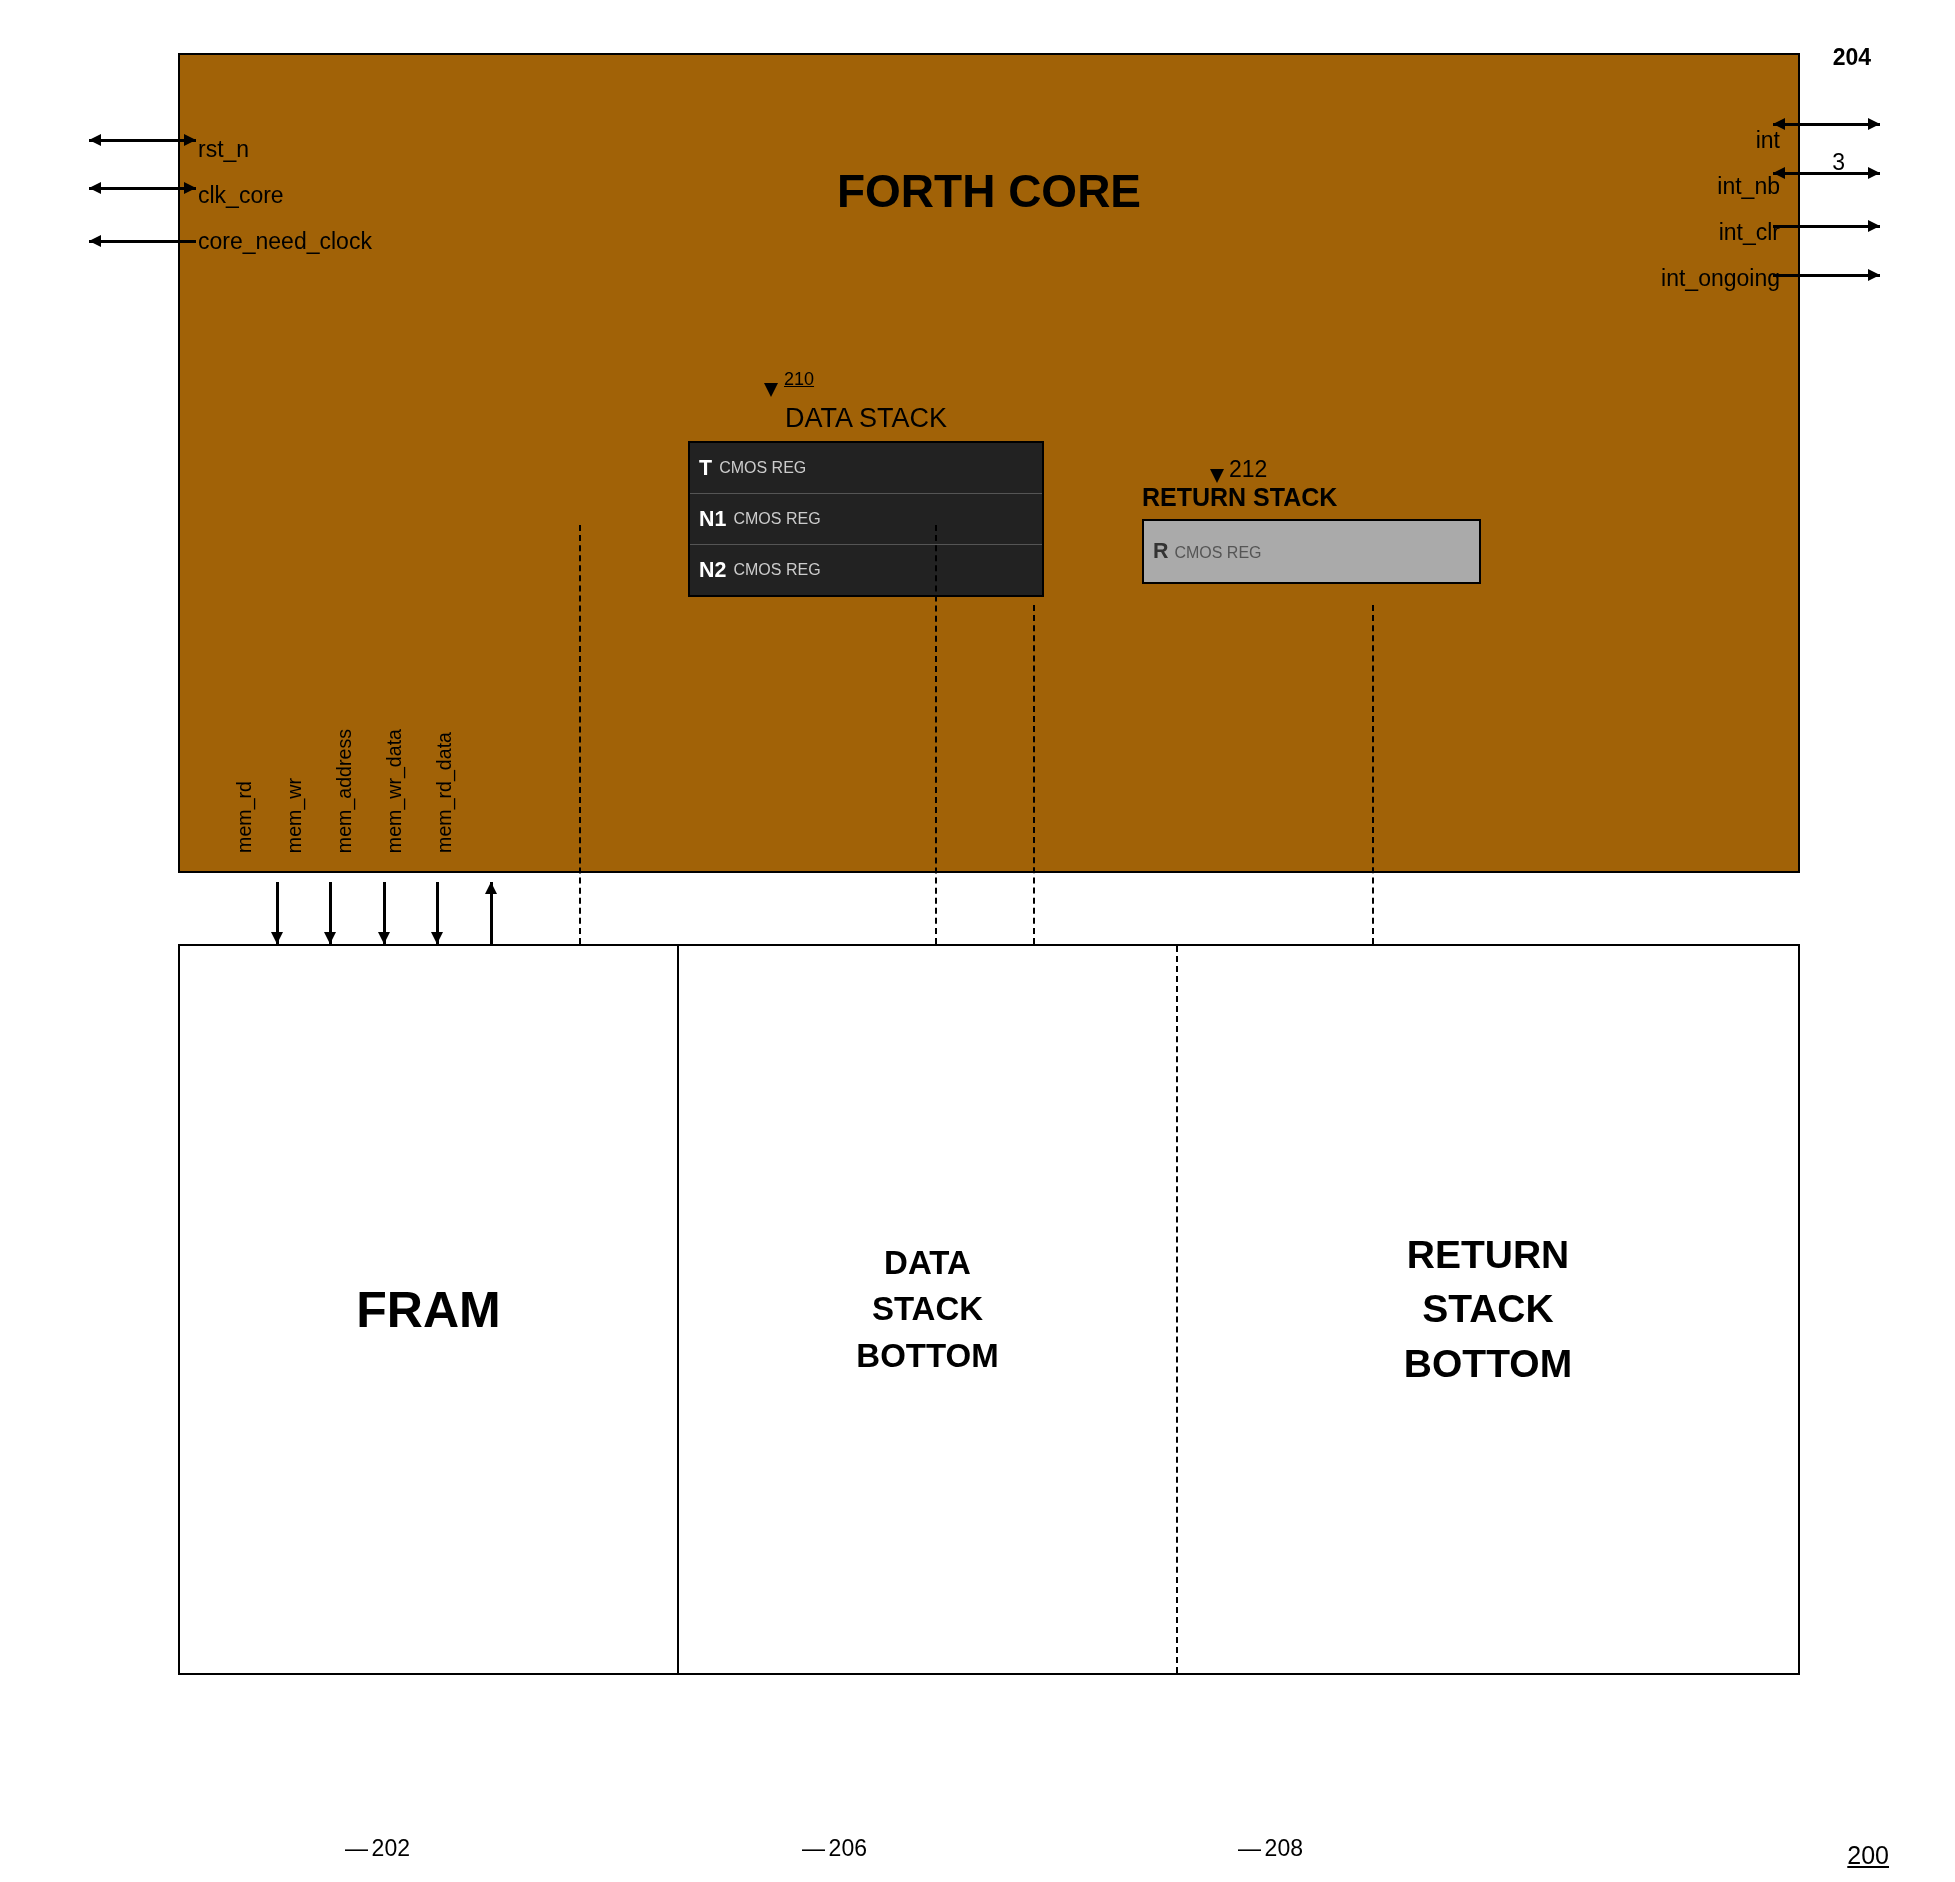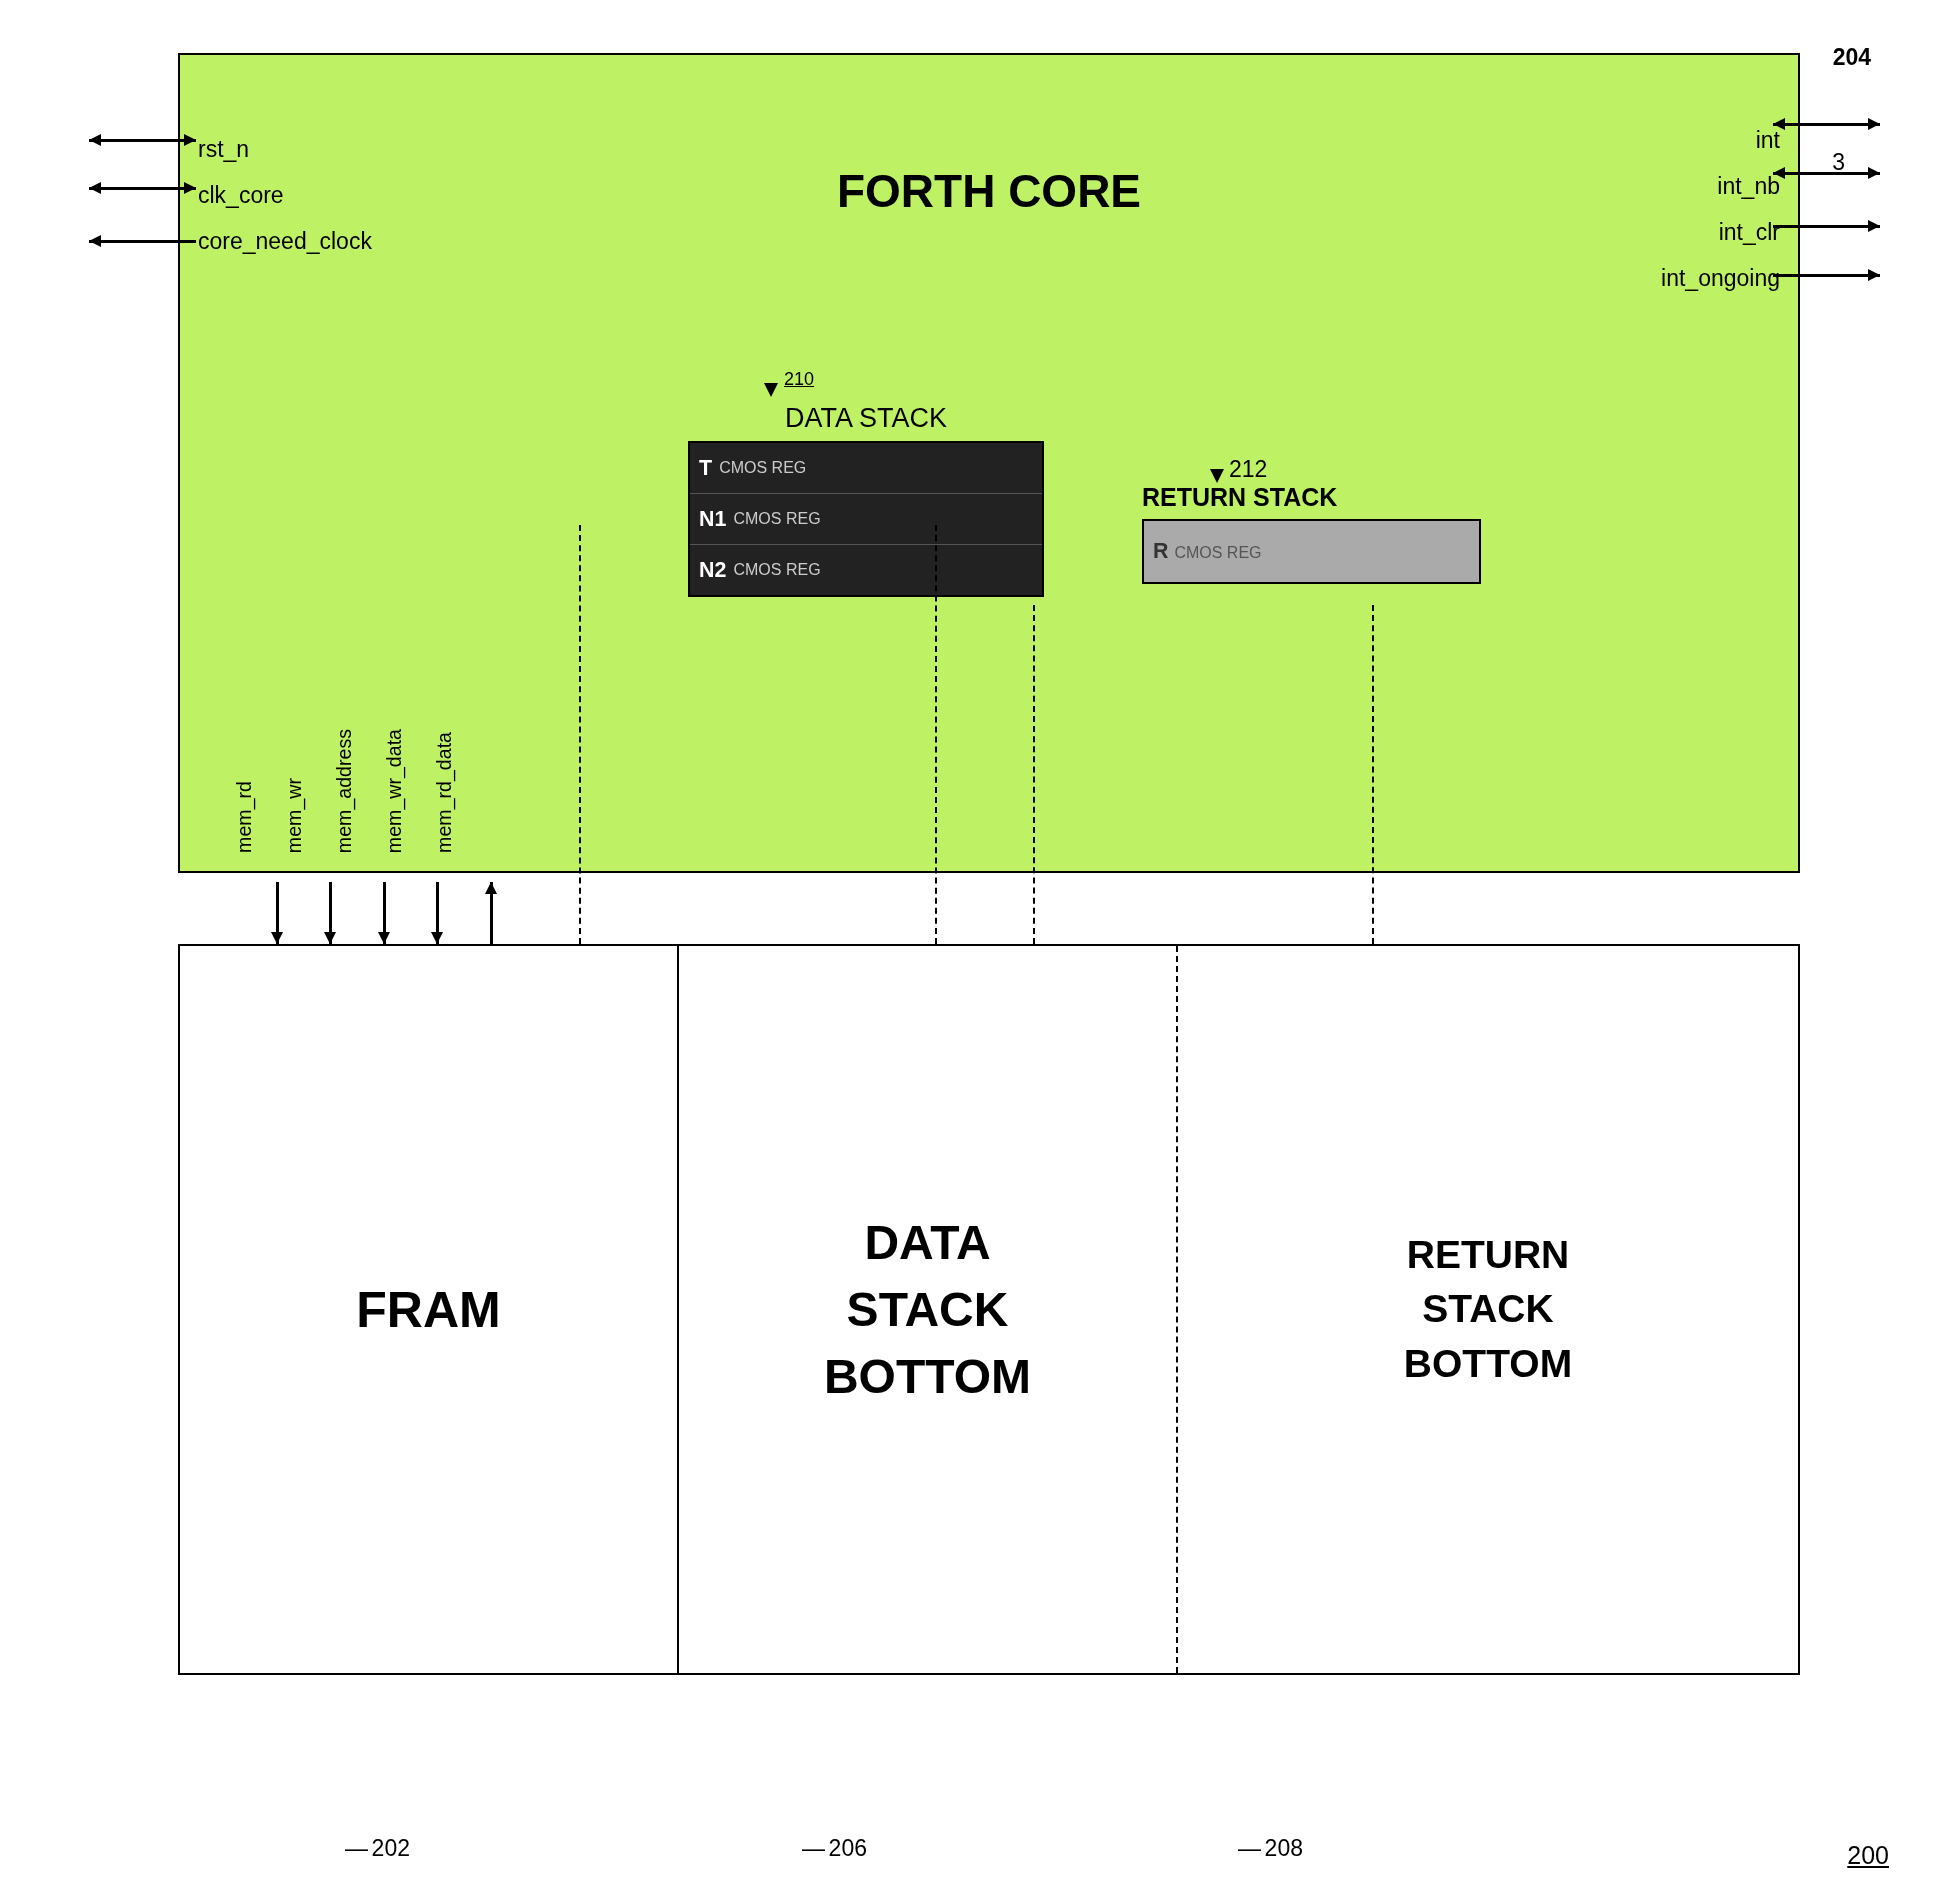--- a/index.html
+++ b/index.html
@@ -21,21 +21,21 @@
     }
 
     
     .forth-core-box {
       position: absolute;
       top: 0;
       left: 107px;
       width: 1622px;
       height: 820px;
       border: 2.7px solid #000;
-      background: #bef264;
+      background: #a16207;
     }
 
     .forth-core-title {
       position: absolute;
       top: 107px;
       left: 50%;
       transform: translateX(-50%);
       font-size: 46px;
       font-weight: bold;
       text-align: center;
@@ -146,21 +146,21 @@
       font-weight: bold;
     }
 
     .data-stack-bottom {
       width: 499px;
       border-right: 2.7px dashed #000;
       display: flex;
       align-items: center;
       justify-content: center;
       text-align: center;
-      font-size: 48px;
+      font-size: 33px;
       font-weight: bold;
       line-height: 1.4;
     }
 
     .return-stack-bottom {
       flex: 1;
       display: flex;
       align-items: center;
       justify-content: center;
       text-align: center;

